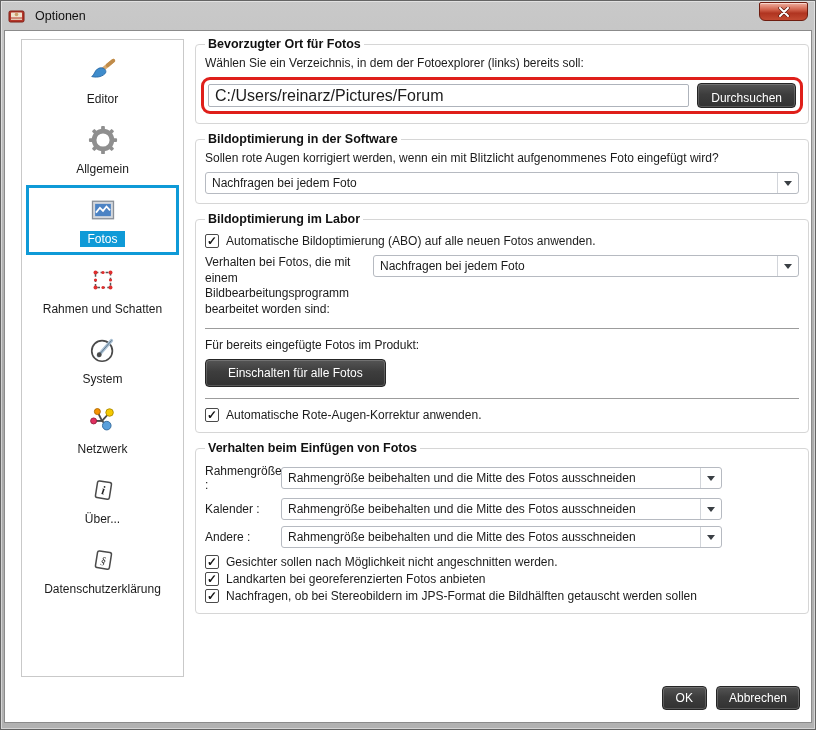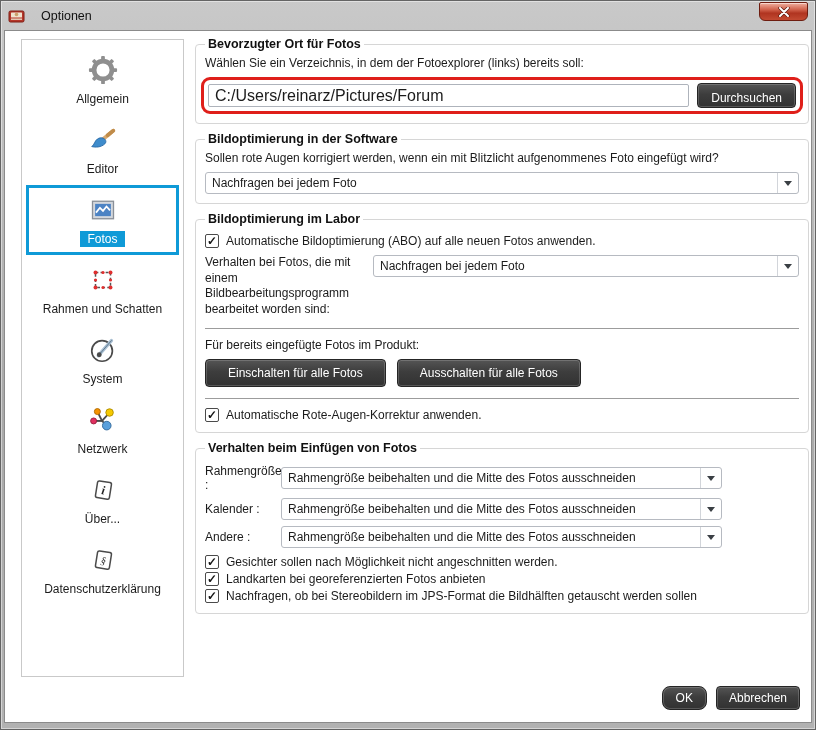--- a/index.html
+++ b/index.html
@@ -14,21 +14,21 @@
   }
   
   .window {
     position:absolute; inset:0;
     border:1px solid #646464;
     background:linear-gradient(180deg,#c9c9c9,#a9a9a9 55%,#b2b2b2);
     box-shadow: inset 0 0 0 1px rgba(255,255,255,.45);
   }
   .titlebar {
     position:absolute; top:0; left:0; right:0; height:29px;
-    display:flex; align-items:center; padding-left:7px; gap:16px;
+    display:flex; align-items:center; padding-left:7px; gap:10px;
   }
   .title { font-size:12.5px; color:#111; }
   .app-icon { width:17px; height:16px; display:inline-block; }
   .close-btn {
     position:absolute; top:1px; right:7px; width:49px; height:19px;
     background:linear-gradient(180deg,#f0b0a0,#d0604a 40%,#b03420 60%,#c24a32);
     border:1px solid #6e1d10;
     border-radius:2px 2px 6px 6px;
     box-shadow: inset 0 1px 0 rgba(255,255,255,.5);
     display:flex; align-items:center; justify-content:center;
@@ -104,21 +104,21 @@
   .row2 .select { flex:1; }
   .sep { border:none; border-top:1px solid #9c9c9c; margin:11px 0 9px; }
   .buttons-row { display:flex; gap:11px; margin:7px 0 3px; }
   
   .combo-row { display:flex; align-items:center; margin:6px 0; }
   .combo-row .lbl3 { width:76px; }
   .combo-row .select { width:441px; }
   .tight { margin:3px 0; }
   
   .footer { position:absolute; right:11px; bottom:12px; display:flex; gap:9px; }
-  .btn-ok { padding:4px 13px;border-radius:8px; }
+  .btn-ok { padding:4px 13px; }
   .btn-cancel { padding:4px 12px; }
 </style>
 </head>
 <body>
 
 <div class="window">
   <div class="titlebar">
     <span class="app-icon">
       <svg viewBox="0 0 17 16" width="17" height="16">
         <rect x="1" y="3" width="15" height="11" rx="1.5" fill="#b6362a" stroke="#7e1f15" stroke-width="1"></rect>
@@ -136,45 +136,45 @@
     </div>
   </div>
 
   <div class="content">
 
     <div class="sidebar">
 
       <div class="side-item">
         <span class="ic">
           <svg viewBox="0 0 32 32" width="30" height="30">
+            <line x1="27" y1="6" x2="15" y2="16" stroke="#d8a96e" stroke-width="4" stroke-linecap="round"></line>
+            <line x1="27" y1="6" x2="21" y2="11" stroke="#c08c4a" stroke-width="4" stroke-linecap="round"></line>
+            <path d="M16 14 C19 15 20 18 18 20 C14 24 8 24 4 23 C7 21 7 17 10 15 C12 13.6 14 13.4 16 14 Z" fill="#3e8ccc" stroke="#2a6aa6" stroke-width="1"></path>
+          </svg>
+        </span>
+        <span class="lab">Editor</span>
+      </div>
+
+      <div class="side-item">
+        <span class="ic">
+          <svg viewBox="0 0 32 32" width="30" height="30">
             <g fill="#8f8f8f">
               <rect x="14" y="1" width="4" height="7" rx="1"></rect>
               <rect x="14" y="24" width="4" height="7" rx="1"></rect>
               <rect x="1" y="14" width="7" height="4" rx="1"></rect>
               <rect x="24" y="14" width="7" height="4" rx="1"></rect>
               <rect x="14" y="1" width="4" height="7" rx="1" transform="rotate(45 16 16)"></rect>
               <rect x="14" y="24" width="4" height="7" rx="1" transform="rotate(45 16 16)"></rect>
               <rect x="1" y="14" width="7" height="4" rx="1" transform="rotate(45 16 16)"></rect>
               <rect x="24" y="14" width="7" height="4" rx="1" transform="rotate(45 16 16)"></rect>
             </g>
             <circle cx="16" cy="16" r="9.5" fill="none" stroke="#8f8f8f" stroke-width="5"></circle>
           </svg>
         </span>
         <span class="lab">Allgemein</span>
-      </div>
-
-      <div class="side-item">
-        <span class="ic">
-          <svg viewBox="0 0 32 32" width="30" height="30">
-            <line x1="27" y1="6" x2="15" y2="16" stroke="#d8a96e" stroke-width="4" stroke-linecap="round"></line>
-            <line x1="27" y1="6" x2="21" y2="11" stroke="#c08c4a" stroke-width="4" stroke-linecap="round"></line>
-            <path d="M16 14 C19 15 20 18 18 20 C14 24 8 24 4 23 C7 21 7 17 10 15 C12 13.6 14 13.4 16 14 Z" fill="#3e8ccc" stroke="#2a6aa6" stroke-width="1"></path>
-          </svg>
-        </span>
-        <span class="lab">Editor</span>
       </div>
 
       <div class="side-item selected">
         <span class="ic">
           <svg viewBox="0 0 32 32" width="28" height="28">
             <rect x="4" y="6" width="24" height="20" fill="#d3d7dd" stroke="#8a9098" stroke-width="1.5"></rect>
             <rect x="7" y="9" width="18" height="14" fill="#4c83c4"></rect>
             <polyline points="8,19 12.5,13.5 16,17 20,12 24,16.5" fill="none" stroke="#fff" stroke-width="2"></polyline>
           </svg>
         </span>
@@ -293,21 +293,20 @@
                 <span class="tri"></span>
               </span>
           </div>
         </div>
 
         <hr class="sep">
 
         <div>Für bereits eingefügte Fotos im Produkt:</div>
         <div class="buttons-row">
           <button class="btn-dark" style="padding:6px 22px;">Einschalten für alle Fotos</button>
-          <button class="btn-dark" style="padding:6px 22px;">Ausschalten für alle Fotos</button>
         </div>
 
         <hr class="sep">
 
         <div class="check-row" style="margin-bottom:1px;">
           <span class="cb checked"></span>
           <span>Automatische Rote-Augen-Korrektur anwenden.</span>
         </div>
       </fieldset>
 

